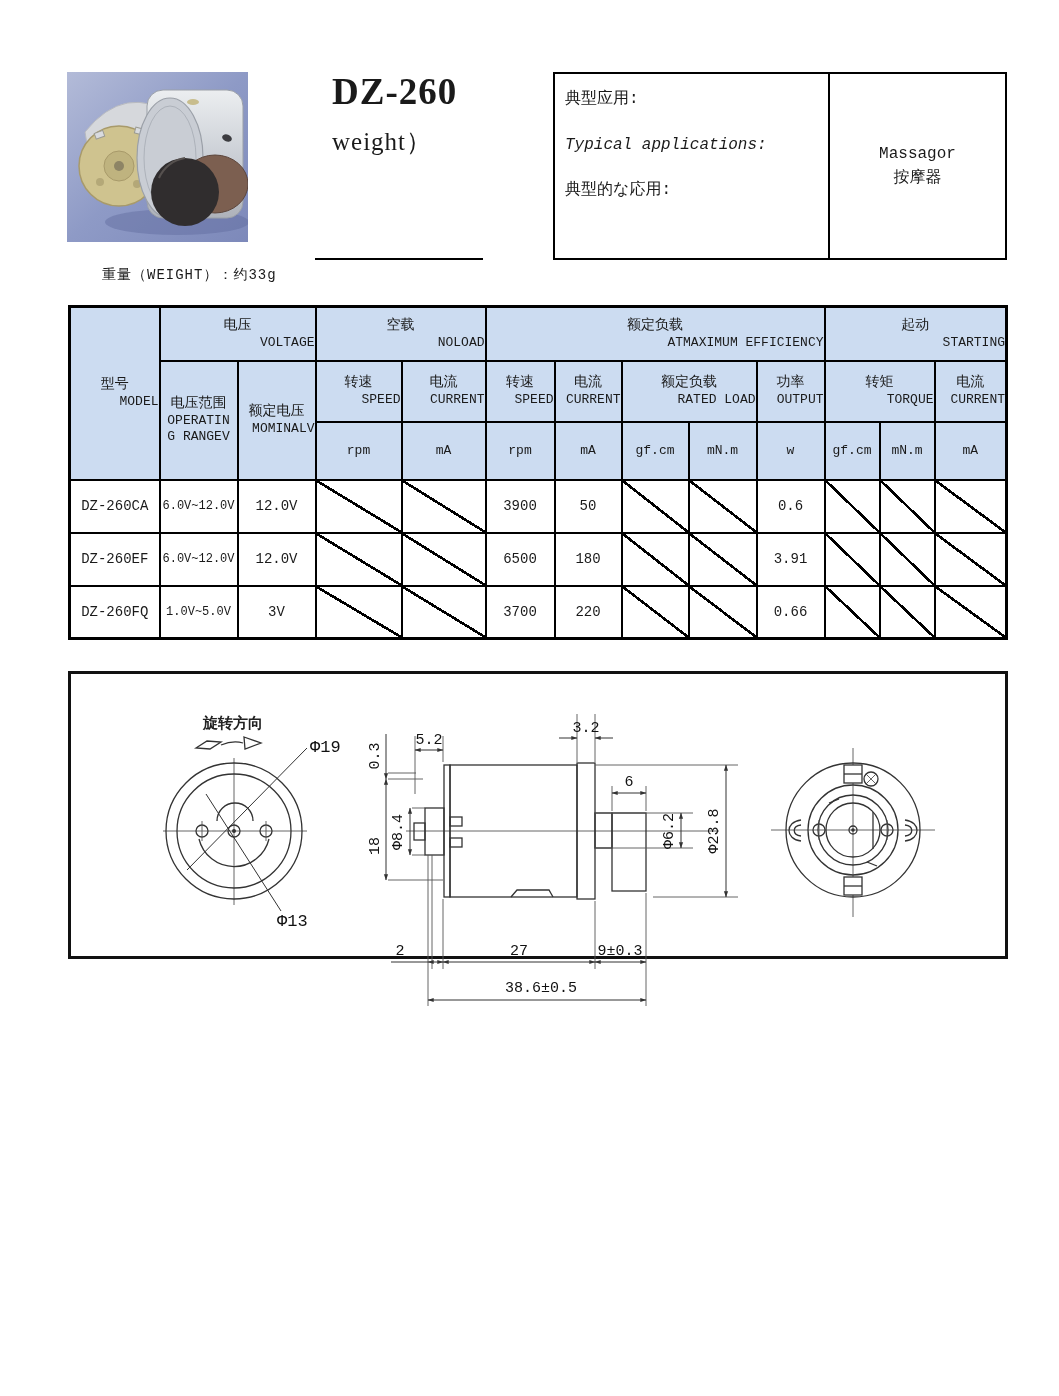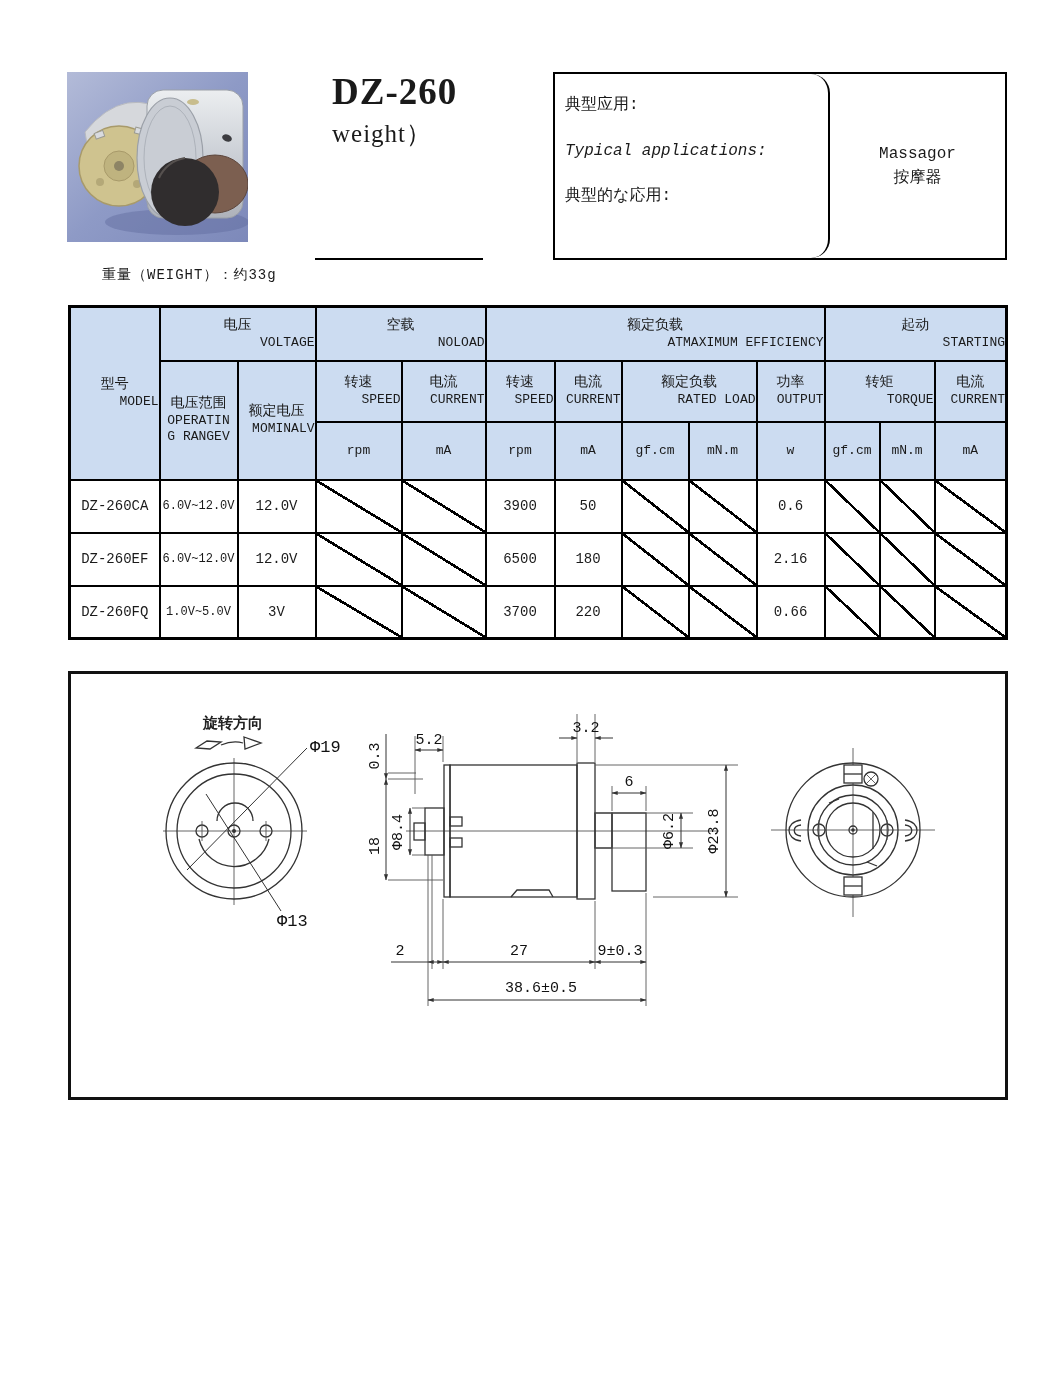--- a/index.html
+++ b/index.html
@@ -5,26 +5,26 @@
   :root { --hdr-bg:#ccdcf1; --line:#333; }
   * { box-sizing:border-box; margin:0; padding:0; }
   body { width:1059px; height:1396px; position:relative; background:#fff;
          font-family:"Liberation Mono","DejaVu Sans Mono",monospace; color:#1a1a1a; }
   .abs { position:absolute; }
 
   
   .title-block { left:292px; top:70px; width:205px; text-align:left; }
   .title-main { font-family:"Liberation Serif","DejaVu Serif",serif; font-size:37px; font-weight:bold; letter-spacing:1px; margin-left:40px; }
   .title-sub1 { font-family:"Liberation Serif","DejaVu Serif",serif; font-size:25px; margin-top:8px; margin-left:18px; letter-spacing:1px;}
-  .title-sub2 { font-family:"Liberation Serif","DejaVu Serif",serif; font-size:25px; margin-top:4px; margin-left:40px; letter-spacing:1px;}
+  .title-sub2 { font-family:"Liberation Serif","DejaVu Serif",serif; font-size:25px; margin-top:12px; margin-left:40px; letter-spacing:1px;}
   .title-underline { left:315px; top:258px; width:168px; height:2px; background:#000; }
 
   
   .apps-box { left:553px; top:72px; width:454px; height:188px; border:2px solid #000; display:flex; }
-  .apps-left { width:275px; border-right:2px solid #000; padding:20px 10px; font-size:16px;border-radius:19px; }
+  .apps-left { width:275px; border-right:2px solid #000; padding:14px 10px; font-size:16px; }
   .apps-left div:nth-child(2){ margin-top:27px;font-style:italic; }
   .apps-left div:nth-child(3){ margin-top:25px; }
   .apps-right { flex:1; display:flex; flex-direction:column; align-items:center; justify-content:center; font-size:16px; line-height:1.5; }
 
   .weight-note { left:102px; top:266px; font-size:14px; letter-spacing:1px; }
 
   
   table.spec { left:68px; top:305px; position:absolute; border-collapse:collapse; table-layout:fixed; border:3px solid #000; }
   table.spec td { border:2px solid #000; text-align:center; vertical-align:middle; padding:0; overflow:hidden; }
   .hdr { background:var(--hdr-bg); }
@@ -33,21 +33,21 @@
   .op-en { font-size:13px; line-height:1.3; word-break:break-all; width:66px; margin:0 auto; }
   .unit { font-size:13px; }
   .dcell { font-size:14px; white-space:nowrap; }
   .dsmall { font-size:12px; white-space:nowrap; }
   .gr { height:54px; } .sr { height:61px;font-family:Liberation Mono, monospace; } .ur { height:58px; } .dr { height:53px; }
   td.diag { background-image:linear-gradient(to top right,
             transparent calc(50% - 1.3px), #000 calc(50% - 1.3px),
             #000 calc(50% + 1.3px), transparent calc(50% + 1.3px)); }
 
   
-  .draw-box { left:68px; top:671px; width:940px; height:429px; border:3px solid #111; }
+  .draw-box { left:68px; top:671px; width:940px; height:288px; border:3px solid #111; }
   svg .ln { stroke:var(--line); fill:none; stroke-width:1.3; }
   svg .thin { stroke:#555; fill:none; stroke-width:0.9; }
   svg .dim { stroke:#333; fill:none; stroke-width:1; }
   svg text.dt { font-family:"Liberation Mono","DejaVu Sans Mono",monospace; font-size:15px; fill:#111; }
   svg text.dia { font-size:17px; }
   svg text.zh { font-size:15px; font-weight:bold; fill:#222; }
 </style>
 </head>
 <body>
 
@@ -222,21 +222,21 @@
   <tr class="dr">
     <td class="dcell">DZ-260EF</td>
     <td class="dsmall">6.0V~12.0V</td>
     <td class="dcell">12.0V</td>
     <td class="diag"></td>
     <td class="diag"></td>
     <td class="dcell">6500</td>
     <td class="dcell">180</td>
     <td class="diag"></td>
     <td class="diag"></td>
-    <td class="dcell">2.16</td>
+    <td class="dcell">3.91</td>
     <td class="diag"></td>
     <td class="diag"></td>
     <td class="diag"></td>
   </tr>
   <tr class="dr">
     <td class="dcell">DZ-260FQ</td>
     <td class="dsmall">1.0V~5.0V</td>
     <td class="dcell">3V</td>
     <td class="diag"></td>
     <td class="diag"></td>

